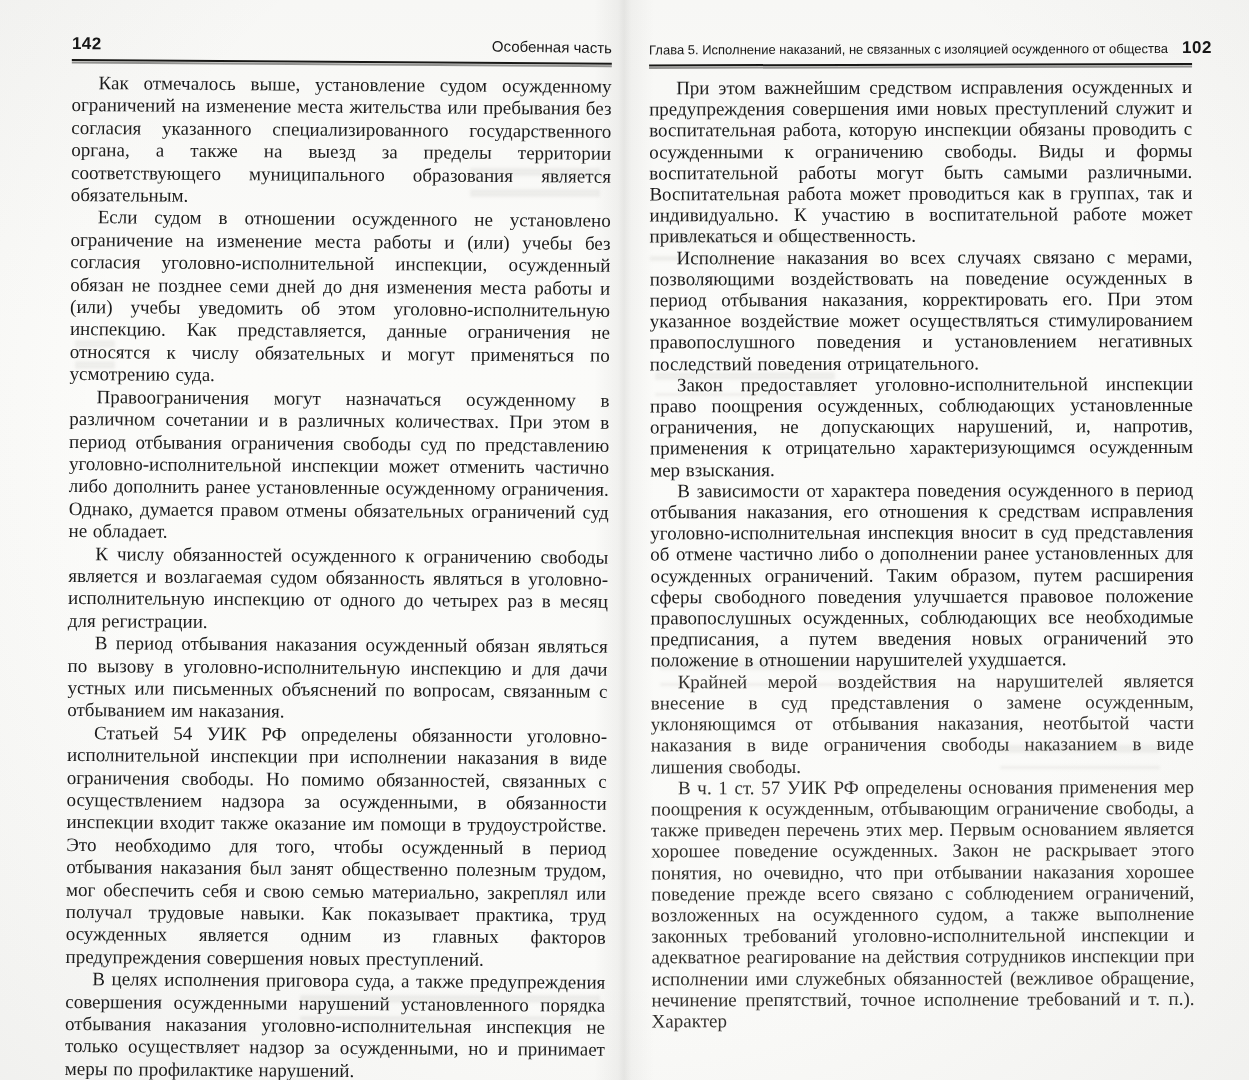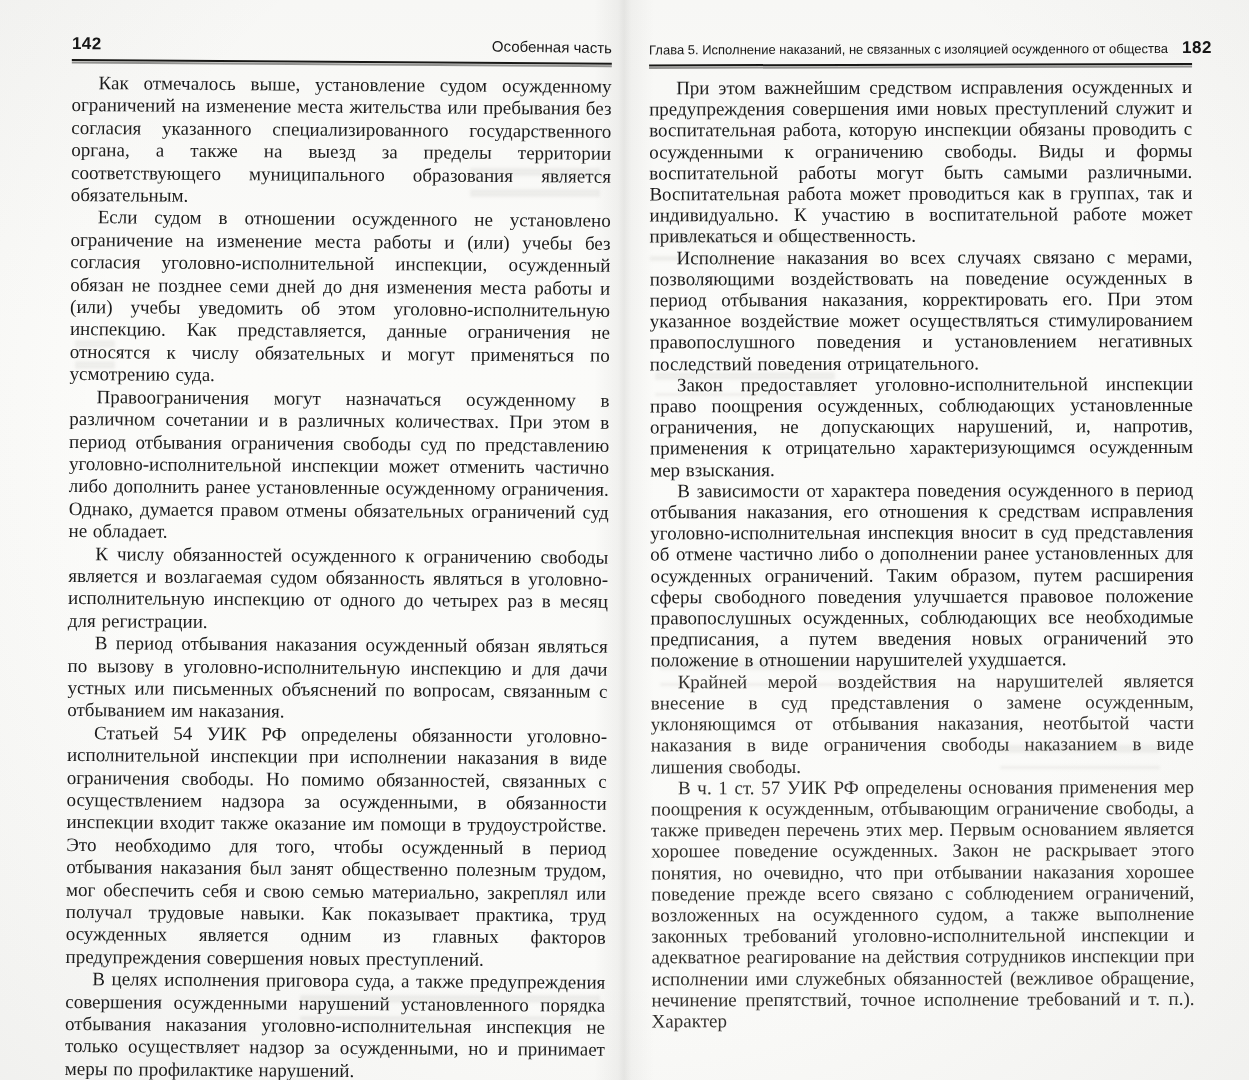--- a/index.html
+++ b/index.html
@@ -102,21 +102,21 @@
         <p>Статьей 54 УИК РФ определены обязанности уголовно-исполнительной инспекции при исполнении наказания в виде ограничения свободы. Но помимо обязанностей, связанных с осуществлением надзора за осужденными, в обязанности инспекции входит также оказание им помощи в трудоустройстве. Это необходимо для того, чтобы осужденный в период отбывания наказания был занят общественно полезным трудом, мог обеспечить себя и свою семью материально, закреплял или получал трудовые навыки. Как показывает практика, труд осужденных является одним из главных факторов предупреждения совершения новых преступлений.</p>
         <p>В целях исполнения приговора суда, а также предупреждения совершения осужденными нарушений установленного порядка отбывания наказания уголовно-исполнительная инспекция не только осуществляет надзор за осужденными, но и принимает меры по профилактике нарушений.</p>
       </div>
     </div>
   </div>
 
   <div class="page page-right">
     <div class="tilt-right">
       <div class="header-row">
         <span class="running-head">Глава 5.  Исполнение наказаний, не связанных с изоляцией осужденного от общества</span>
-        <span class="pagenum">182</span>
+        <span class="pagenum">102</span>
       </div>
       <div class="rule"></div>
       <div class="body">
         <p>При этом важнейшим средством исправления осужденных и предупреждения совершения ими новых преступлений служит и воспитательная работа, которую инспекции обязаны проводить с осужденными к ограничению свободы. Виды и формы воспитательной работы могут быть самыми различными. Воспитательная работа может проводиться как в группах, так и индивидуально. К участию в воспитательной работе может привлекаться и общественность.</p>
         <p>Исполнение наказания во всех случаях связано с мерами, позволяющими воздействовать на поведение осужденных в период отбывания наказания, корректировать его. При этом указанное воздействие может осуществляться стимулированием правопослушного поведения и установлением негативных последствий поведения отрицательного.</p>
         <p>Закон предоставляет уголовно-исполнительной инспекции право поощрения осужденных, соблюдающих установленные ограничения, не допускающих нарушений, и, напротив, применения к отрицательно характеризующимся осужденным мер взыскания.</p>
         <p>В зависимости от характера поведения осужденного в период отбывания наказания, его отношения к средствам исправления уголовно-исполнительная инспекция вносит в суд представления об отмене частично либо о дополнении ранее установленных для осужденных ограничений. Таким образом, путем расширения сферы свободного поведения улучшается правовое положение правопослушных осужденных, соблюдающих все необходимые предписания, а путем введения новых ограничений это положение в отношении нарушителей ухудшается.</p>
         <p class="faded">Крайней мерой воздействия на нарушителей является внесение в суд представления о замене осужденным, уклоняющимся от отбывания наказания, неотбытой части наказания в виде ограничения свободы наказанием в виде лишения свободы.</p>
         <p class="faded">В ч. 1 ст. 57 УИК РФ определены основания применения мер поощрения к осужденным, отбывающим ограничение свободы, а также приведен перечень этих мер. Первым основанием является хорошее поведение осужденных. Закон не раскрывает этого понятия, но очевидно, что при отбывании наказания хорошее поведение прежде всего связано с соблюдением ограничений, возложенных на осужденного судом, а также выполнение законных требований уголовно-исполнительной инспекции и адекватное реагирование на действия сотрудников инспекции при исполнении ими служебных обязанностей (вежливое обращение, нечинение препятствий, точное исполнение требований и т. п.). Характер</p>
       </div>

